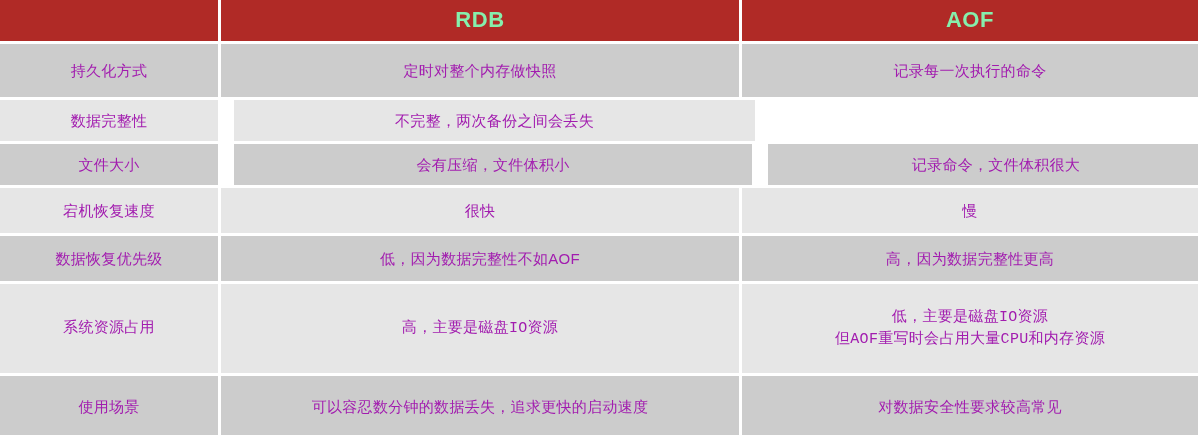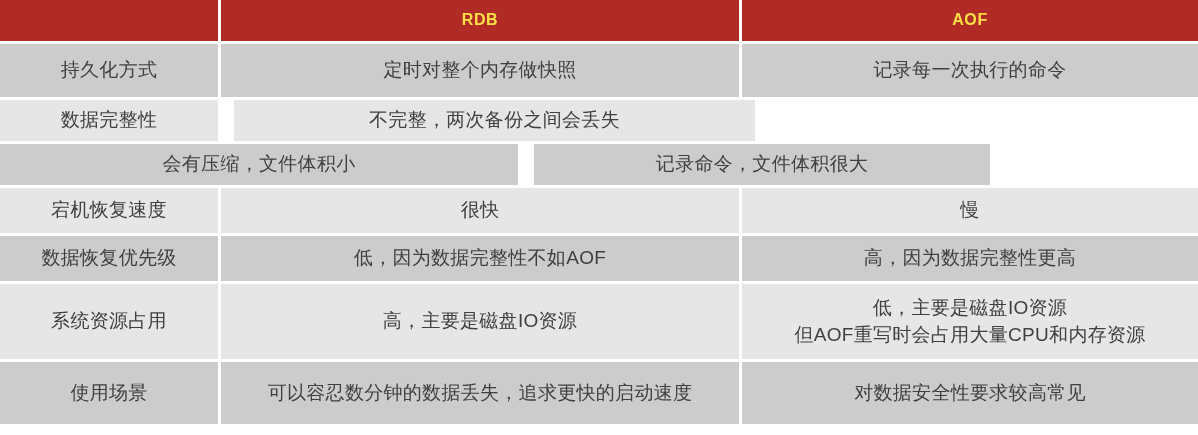--- a/index.html
+++ b/index.html
@@ -24,50 +24,50 @@
     border-bottom: 3px solid #ffffff;
   }
   .row:last-child { border-bottom: none; }
   .cell {
     display: flex;
     align-items: center;
     justify-content: center;
     text-align: center;
     padding: 2px 8px;
     line-height: 1.28;
-    color: #404040;
-    font-size: 19px;
+    color: #a21caf;
+    font-size: 15px;
     letter-spacing: 0.3px;
     border-right: 3px solid #ffffff;
     overflow: hidden;
   }
   .cell:last-child { border-right: none; }
   .col-feature { flex: 0 0 221px; }
   .col-rdb     { flex: 0 0 521px; }
   .col-aof     { flex: 0 0 456px; }
 
   
   .header-row { height: 44px; border-bottom: 3px solid #ffffff; }
   .header-row .cell {
     background: #b02a26;
-    color: #fde047;
+    color: #86efac;
     font-weight: bold;
-    font-size: 16px;
+    font-size: 22px;
     letter-spacing: 0.6px;
   }
   .header-row .col-feature { background: #b02a26; }
 
   
   .row-dark  .cell { background: #cccccc; }
   .row-light .cell { background: #e6e6e6; }
 
   .h-56 { height: 56px; }
   .h-52 { height: 44px; gap: 13px; }
   .h-48 { height: 48px; }
-  .h-78 { height: 78px; }
+  .h-78 { height: 92px; font-family: Liberation Mono, monospace; }
   .h-57 { height: 62px; }
 
   .multiline {
     flex-direction: column;
     justify-content: center;
     line-height: 1.42;
   }
   .multiline span { display: block; }
 </style>
 </head>
@@ -86,20 +86,21 @@
     <div class="cell col-rdb">定时对整个内存做快照</div>
     <div class="cell col-aof">记录每一次执行的命令</div>
   </div>
 
   <div class="row row-light h-52">
     <div class="cell col-feature">数据完整性</div>
     <div class="cell col-rdb">不完整，两次备份之间会丢失</div>
   </div>
 
   <div class="row row-dark h-52">
+    <div class="cell col-feature">文件大小</div>
     <div class="cell col-rdb">会有压缩，文件体积小</div>
     <div class="cell col-aof">记录命令，文件体积很大</div>
   </div>
 
   <div class="row row-light h-48">
     <div class="cell col-feature">宕机恢复速度</div>
     <div class="cell col-rdb">很快</div>
     <div class="cell col-aof">慢</div>
   </div>
 

